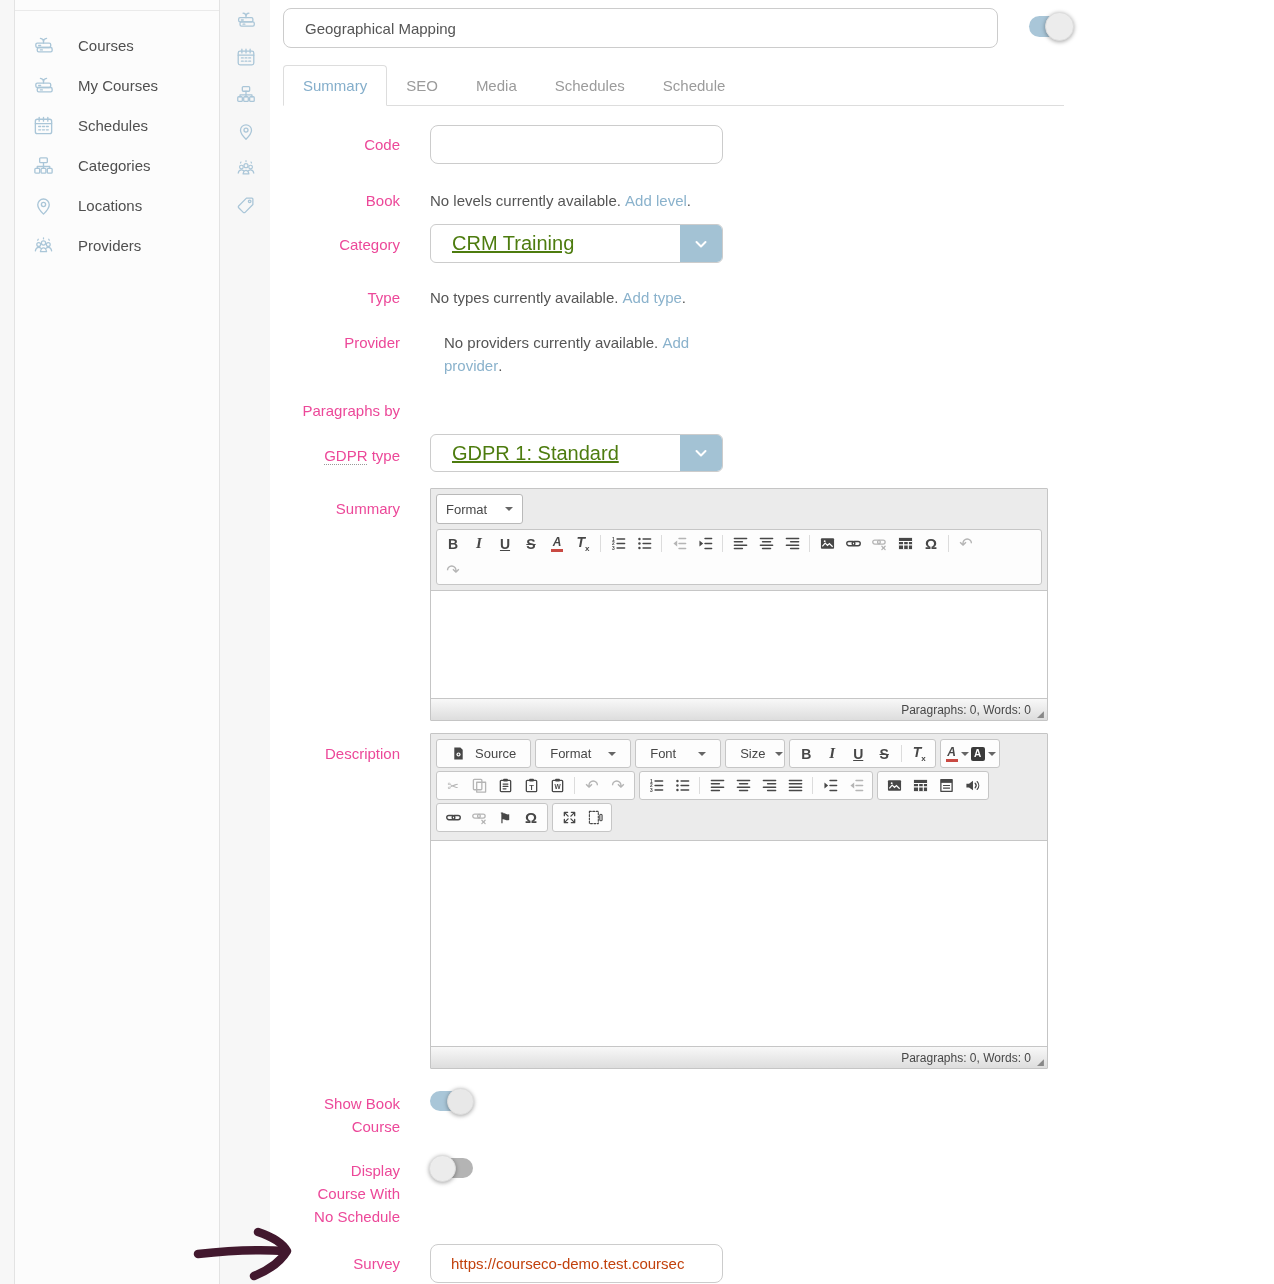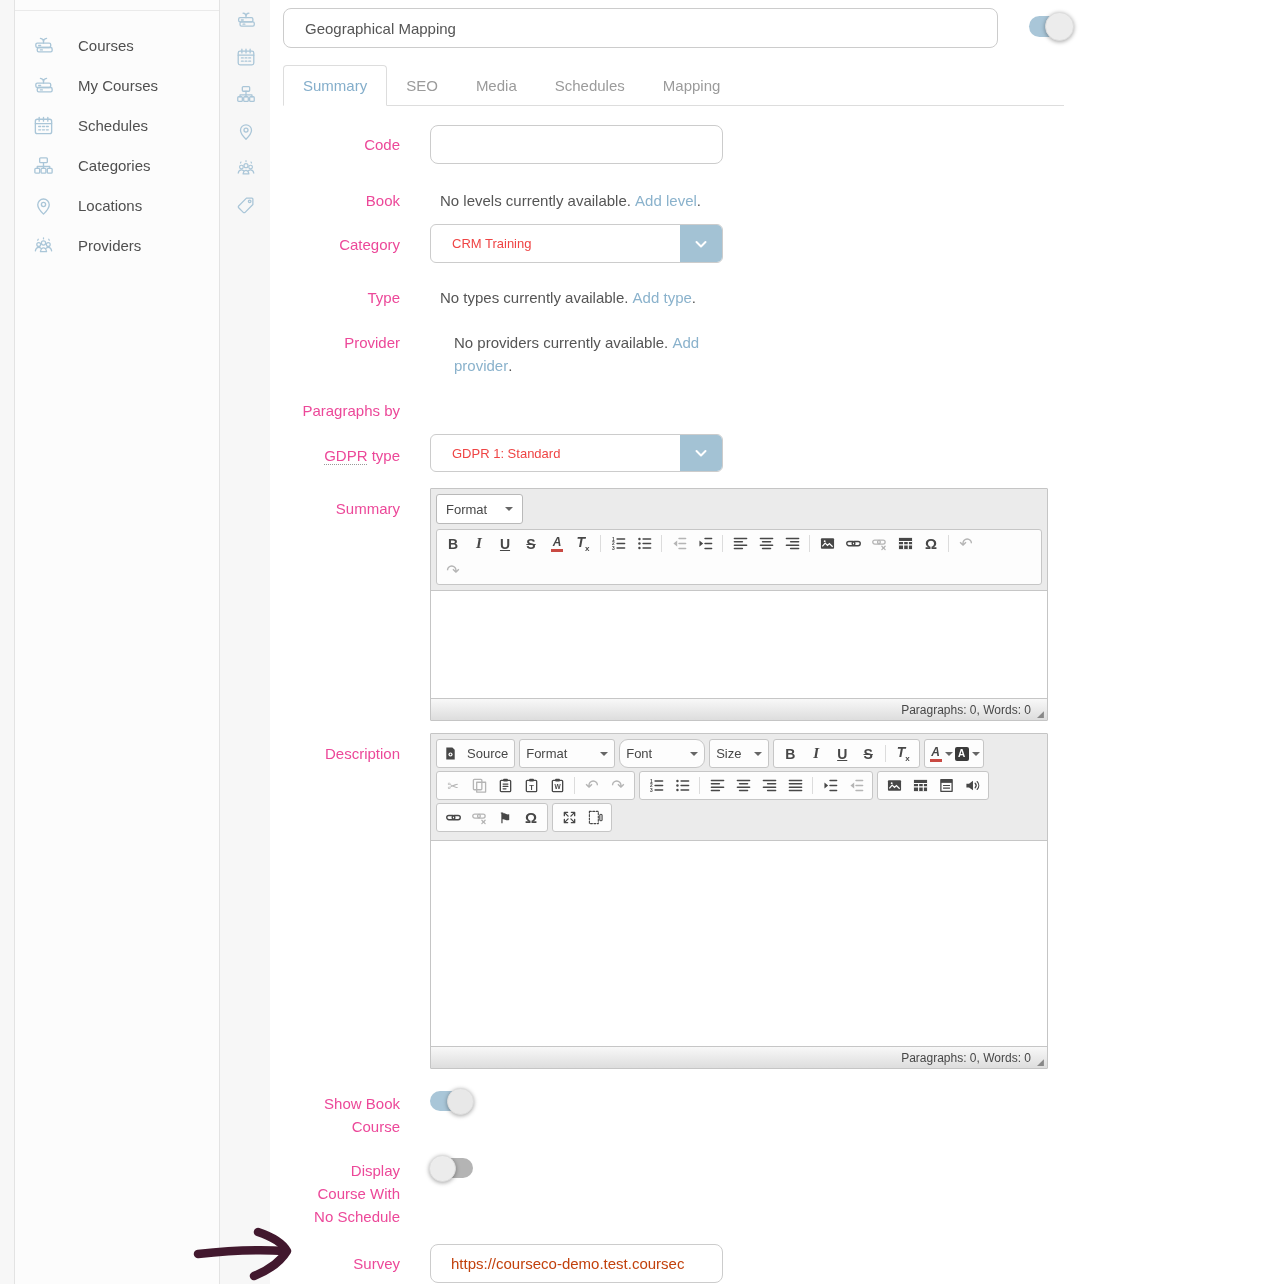--- a/index.html
+++ b/index.html
@@ -37,30 +37,30 @@
   .switch.small.on .knob{left:17px;background:#e8e8e8;}
   
   .tabs{position:absolute;left:283px;top:65px;width:781px;height:40px;display:flex;
         border-bottom:1px solid #ddd;align-items:stretch;}
   .tab{padding:0 19px;display:flex;align-items:center;font-size:15px;color:#9b9b9b;cursor:pointer;}
   .tab.active{border:1px solid #ddd;border-bottom:1px solid #fff;border-radius:4px 4px 0 0;
               color:#84aecb;background:#fff;margin-bottom:-1px;}
   
   .flabel{position:absolute;left:300px;width:100px;text-align:right;font-size:15px;
           color:#ec4899;line-height:23px;}
-  .fvtext{position:absolute;left:440px;font-size:15px;color:#555;line-height:23px;}
+  .fvtext{position:absolute;left:430px;font-size:15px;color:#555;line-height:23px;}
   .flink{color:#8ab2cc;font-weight:500;cursor:pointer;}
   .tinput{position:absolute;left:430px;width:293px;height:39px;box-sizing:border-box;
           border:1px solid #ccc;border-radius:8px;background:#fff;padding:0 20px;
           font-size:15px;color:#555;font-family:inherit;outline:none;}
   .tinput.gray{color:#c2410c;}
   .selectbox{position:absolute;left:430px;width:293px;height:39px;box-sizing:border-box;
              border:1px solid #ccc;border-radius:6px;background:#fff;display:flex;
              align-items:center;cursor:pointer;}
-  .selectbox .val{flex:1;padding-left:21px;font-size:13px;color:#ef4444;}
+  .selectbox .val{flex:1;padding-left:21px;font-size:20px;color:#4d7c0f;text-decoration:underline;}
   .selectbox .dd{width:42px;align-self:stretch;background:#a3c2d4;border-radius:0 5px 5px 0;
                  display:flex;align-items:center;justify-content:center;}
   .selectbox .dd svg{width:16px;height:16px;}
   .dotted-u{border-bottom:1px dotted #999;}
   
   .editor{position:absolute;left:430px;width:618px;background:#ebebeb;border:1px solid #c5c5c5;
           box-sizing:border-box;border-radius:1px;}
   .tbzone{padding:5px;}
   .fmt-btn{height:28px;background:#fff;border:1px solid #b9b9b9;border-radius:3px;
            display:inline-flex;align-items:center;font-size:13px;color:#474747;
@@ -72,21 +72,21 @@
   .tb-btn{width:26px;height:25px;display:flex;align-items:center;justify-content:center;
           color:#474747;background:none;border:none;padding:0;cursor:pointer;font-family:inherit;}
   .tb-btn.d{color:#b5b5b5;}
   .tb-ic{display:flex;align-items:center;justify-content:center;}
   .tb-ic svg{width:15px;height:15px;}
   .tb-sep{width:1px;height:17px;background:#dcdcdc;margin:0 4px;flex:none;}
   .desc-row{display:flex;gap:4px;margin-bottom:3px;align-items:flex-start;}
   .strip2{display:flex;align-items:center;height:29px;padding:0 3px;background:#fdfdfd;
           border:1px solid #c6c6c6;border-radius:3px;box-sizing:border-box;}
   .dd-btn{display:flex;align-items:center;justify-content:space-between;height:29px;
-          padding:0 6px;background:#fdfdfd;border:1px solid #c6c6c6;border-radius:3px;
+          padding:0 14px;background:#fdfdfd;border:1px solid #c6c6c6;border-radius:3px;
           font-size:13px;color:#474747;gap:9px;box-sizing:border-box;cursor:pointer;}
   .dd-btn .srcic{display:flex;}
   .dd-btn .srcic svg{width:15px;height:15px;color:#474747;}
   .ed-content{background:#fff;border-top:1px solid #c6c6c6;}
   .ed-status{height:21px;background:linear-gradient(#f8f8f8,#dddddd);border-top:1px solid #c6c6c6;
              display:flex;align-items:center;justify-content:flex-end;padding-right:16px;
              font-size:12px;color:#484848;position:relative;}
   .resize{position:absolute;right:3px;bottom:1px;font-size:9px;color:#888;cursor:nwse-resize;}
   
   .gl{font-size:14px;font-weight:bold;line-height:1;}
@@ -241,21 +241,21 @@
   <div class="switch on" style="left:1029px;top:16px;">
     <div class="track"></div>
     <div class="knob"></div>
   </div>
 
   <div class="tabs" id="tabs">
       <div class="tab active">Summary</div>
       <div class="tab">SEO</div>
       <div class="tab">Media</div>
       <div class="tab">Schedules</div>
-      <div class="tab">Mapping</div>
+      <div class="tab">Schedule</div>
     </div>
 
   <div class="flabel" style="top:133px;">Code</div>
   <input class="tinput" style="top: 125px;" value="">
 
   <div class="flabel" style="top:189px;">Book</div>
   <div class="fvtext" style="top:189px;width:560px;"><span>No levels currently available.</span> <span class="flink">Add level</span><span>.</span></div>
 
   <div class="flabel" style="top:233px;">Category</div>
   <div class="selectbox" style="top:224px;">
@@ -475,21 +475,21 @@
                 <circle cx="8" cy="9" r="2.2" fill="#fff"></circle>
                 <circle cx="8" cy="9" r="0.9" fill="currentColor"></circle>
               </svg>
             </span>
             <span>Source</span>
           </div>
           <div class="dd-btn" style="width: 96px;">
             <span>Format</span>
             <span class="caret"></span>
           </div>
-          <div class="dd-btn" style="width: 86px; border-radius: 9px;">
+          <div class="dd-btn" style="width: 86px;">
             <span>Font</span>
             <span class="caret"></span>
           </div>
           <div class="dd-btn" style="width: 60px;">
             <span>Size</span>
             <span class="caret"></span>
           </div>
           <div class="strip2">
             <button class="tb-btn">
               <span class="tb-ic">

